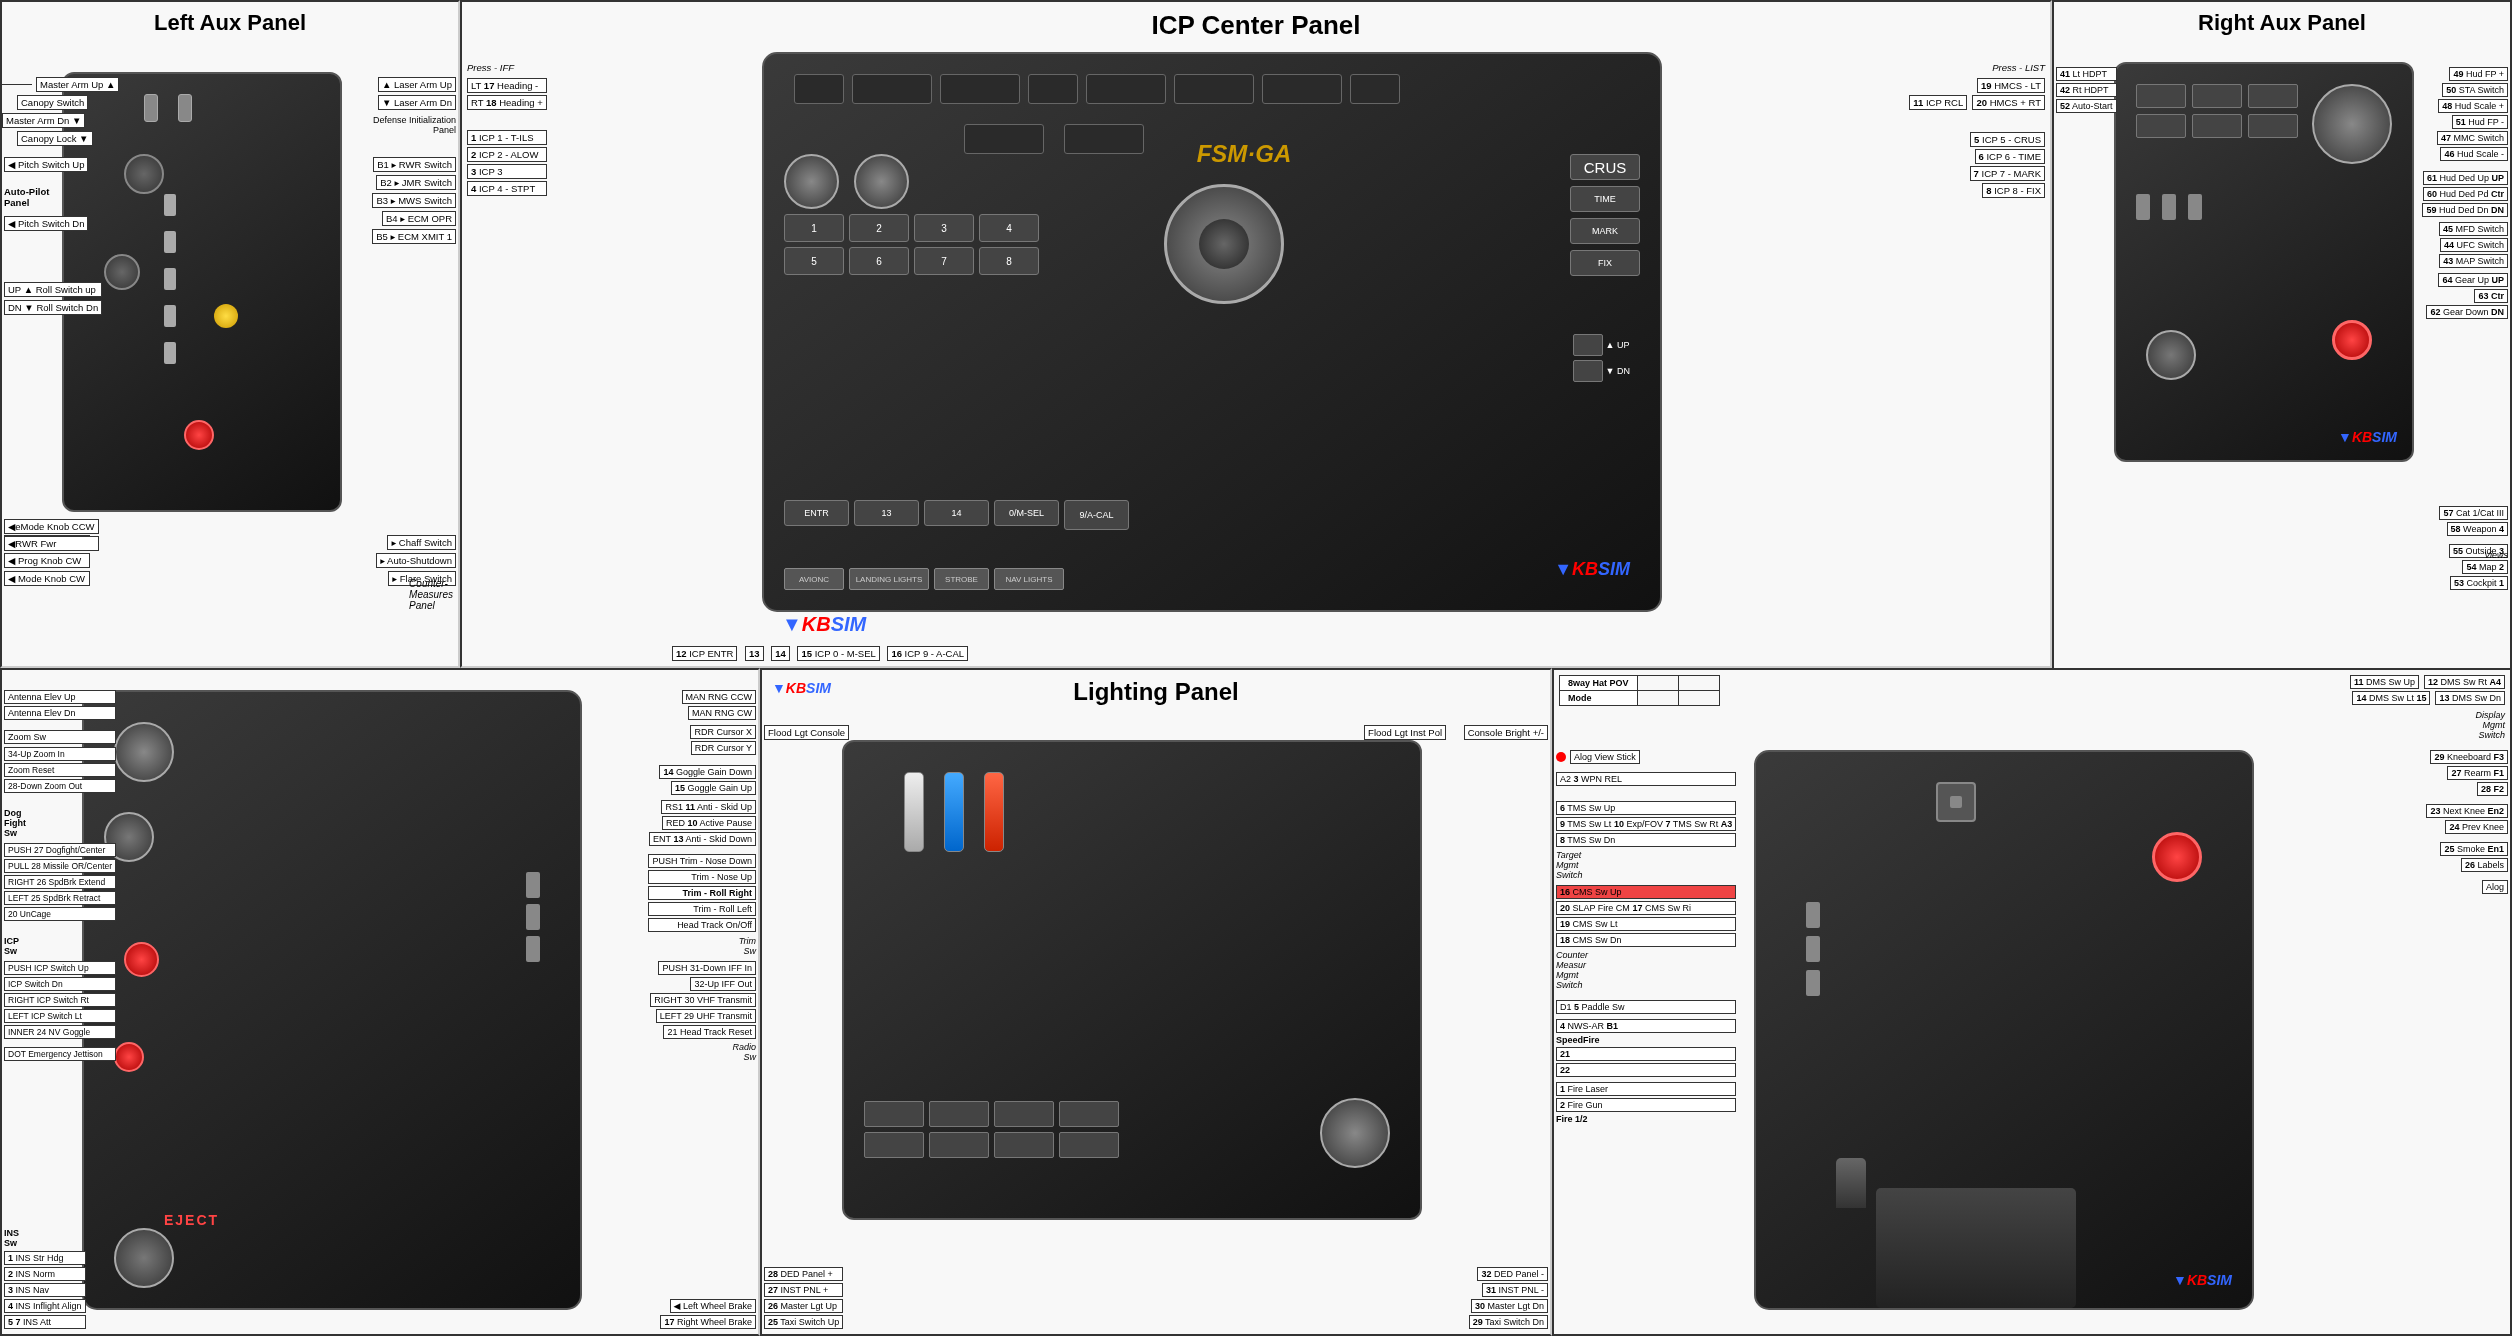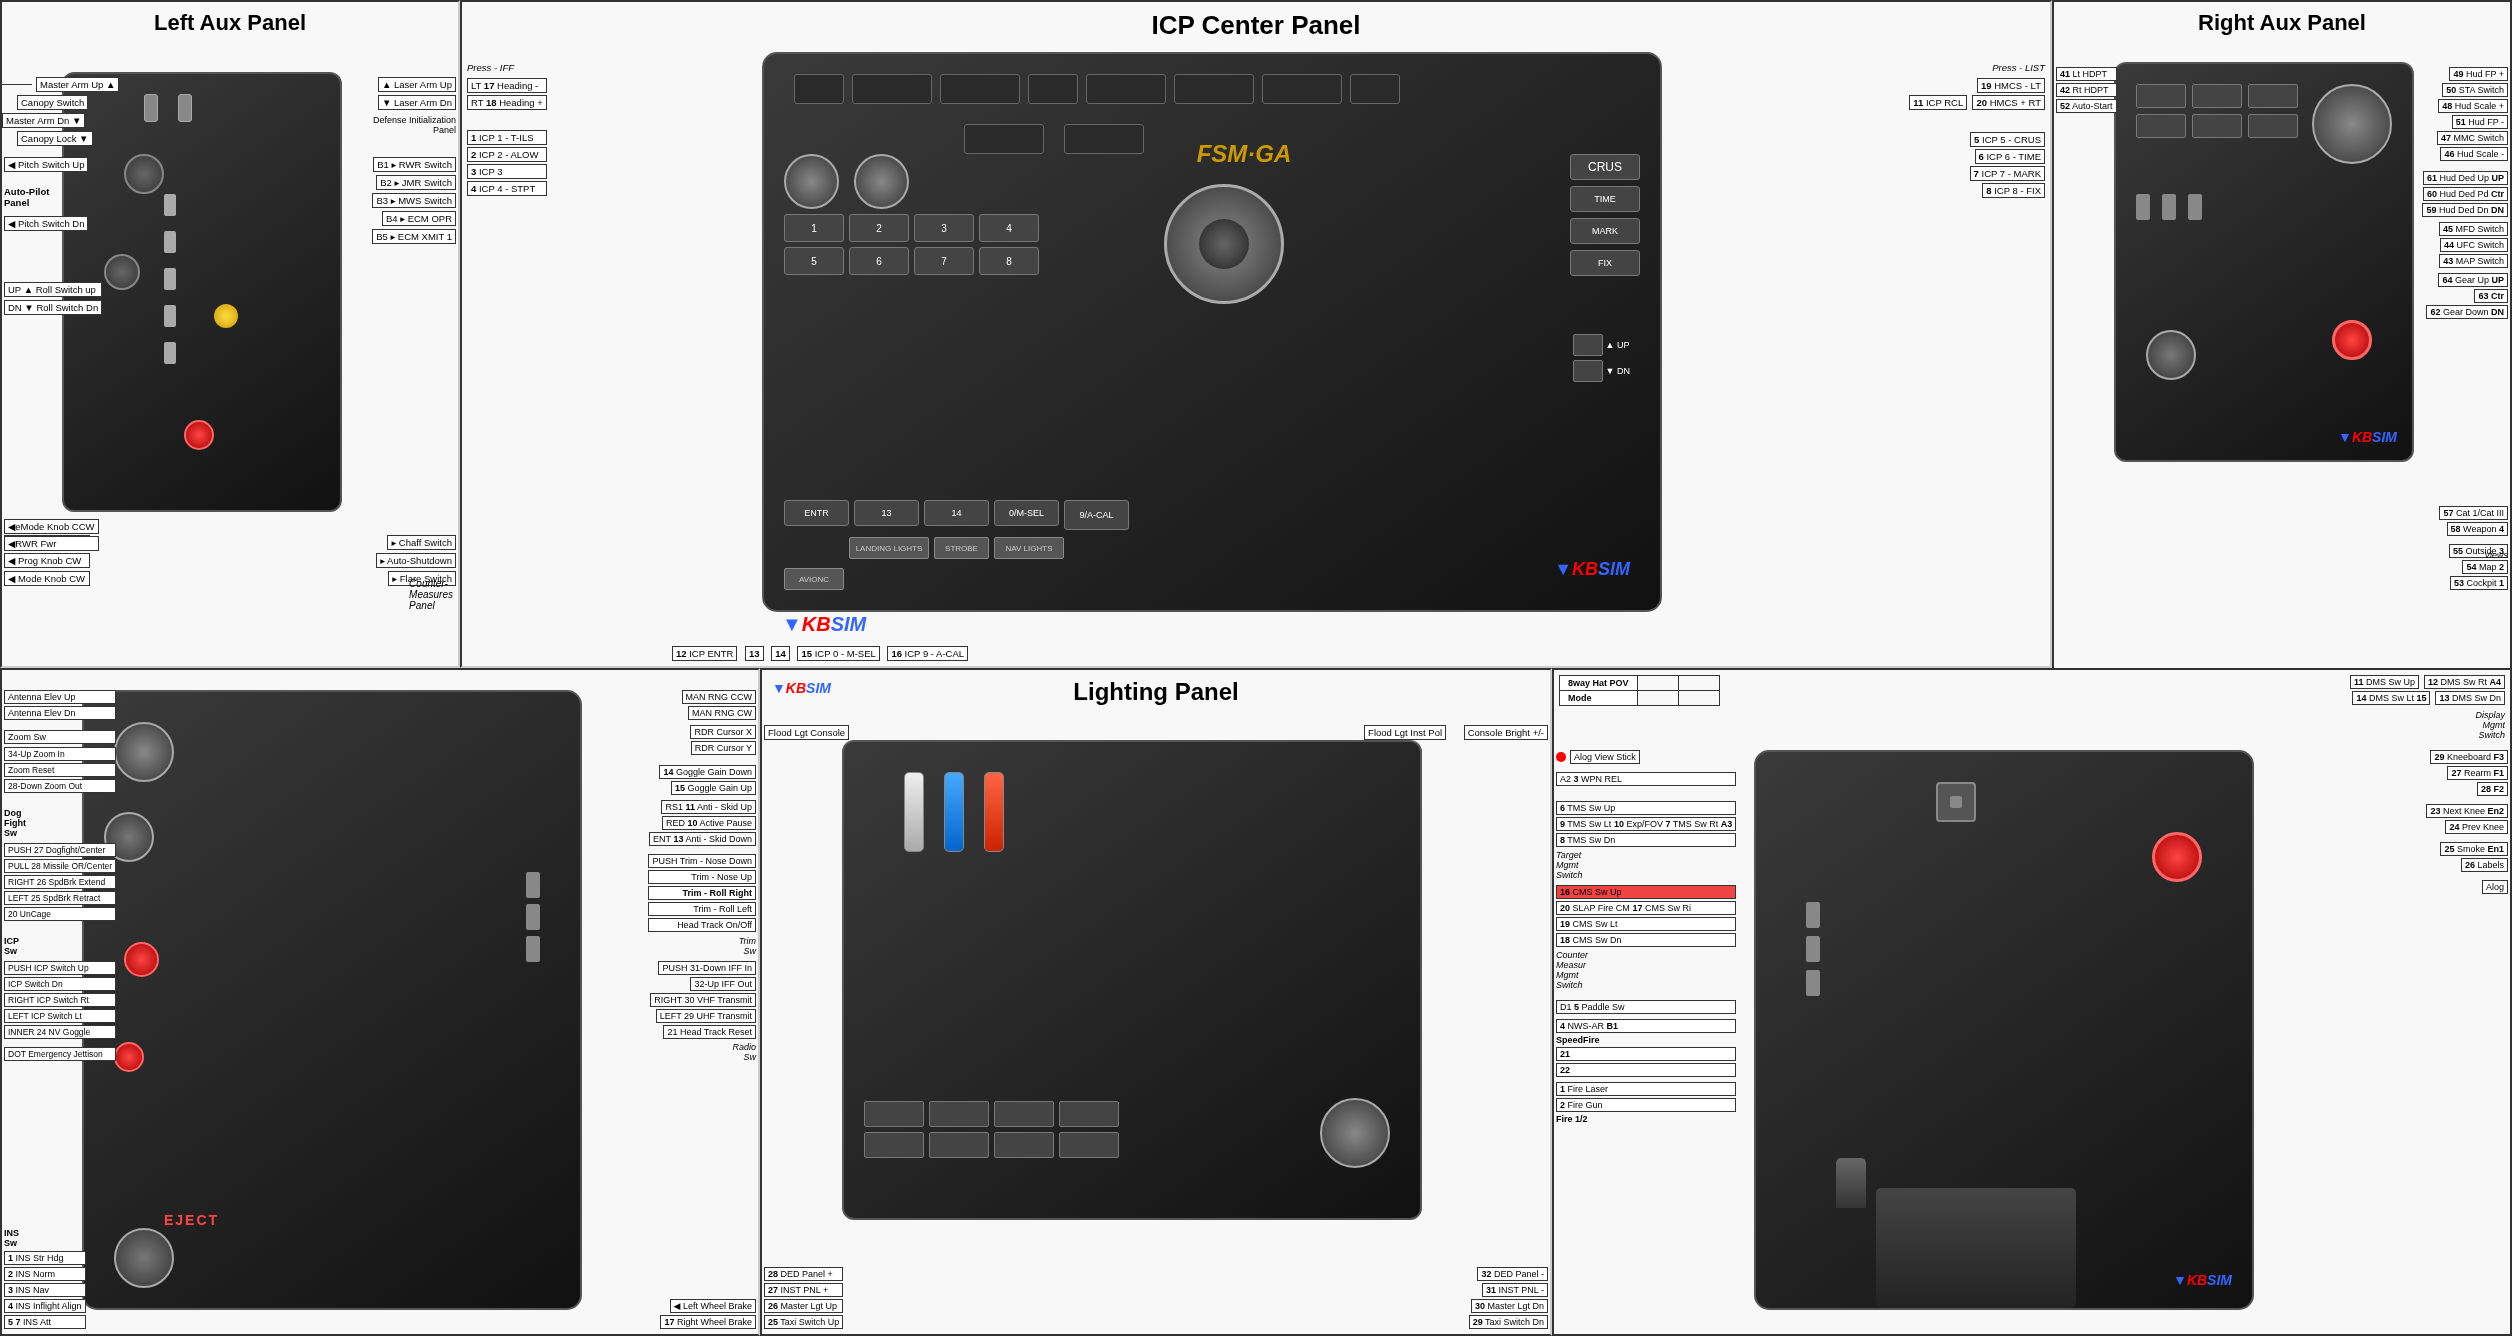--- a/index.html
+++ b/index.html
@@ -216,21 +216,21 @@
         </div>
         <div style="display:flex;gap:5px;">
           <div style="width:60px;height:28px;background:#444;border:1px solid #777;border-radius:3px;color:#fff;font-size:10px;display:flex;align-items:center;justify-content:center;">5</div>
           <div style="width:60px;height:28px;background:#444;border:1px solid #777;border-radius:3px;color:#fff;font-size:10px;display:flex;align-items:center;justify-content:center;">6</div>
           <div style="width:60px;height:28px;background:#444;border:1px solid #777;border-radius:3px;color:#fff;font-size:10px;display:flex;align-items:center;justify-content:center;">7</div>
           <div style="width:60px;height:28px;background:#444;border:1px solid #777;border-radius:3px;color:#fff;font-size:10px;display:flex;align-items:center;justify-content:center;">8</div>
         </div>
       </div>
 
       <div style="position:absolute;top:100px;right:20px;display:flex;flex-direction:column;gap:6px;">
-        <div style="width:70px;height:26px;background:#444;border:1px solid #777;border-radius:3px;color:#fff;font-size:12px;display:flex;align-items:center;justify-content:center;text-align:right;">CRUS</div>
+        <div style="width:70px;height:26px;background:#444;border:1px solid #777;border-radius:3px;color:#fff;font-size:15px;display:flex;align-items:center;justify-content:center;text-align:right;">CRUS</div>
         <div style="width:70px;height:26px;background:#444;border:1px solid #777;border-radius:3px;color:#fff;font-size:9px;display:flex;align-items:center;justify-content:center;">TIME</div>
         <div style="width:70px;height:26px;background:#444;border:1px solid #777;border-radius:3px;color:#fff;font-size:9px;display:flex;align-items:center;justify-content:center;">MARK</div>
         <div style="width:70px;height:26px;background:#444;border:1px solid #777;border-radius:3px;color:#fff;font-size:9px;display:flex;align-items:center;justify-content:center;">FIX</div>
       </div>
 
       <div style="position:absolute;top:130px;left:400px;width:120px;height:120px;background:radial-gradient(circle,#888,#333);border-radius:50%;border:3px solid #aaa;">
         <div style="position:absolute;top:50%;left:50%;transform:translate(-50%,-50%);width:50px;height:50px;background:radial-gradient(circle,#666,#222);border-radius:50%;"></div>
       </div>
 
       <div style="position:absolute;top:280px;right:30px;display:flex;flex-direction:column;gap:4px;">
@@ -246,21 +246,21 @@
 
       <div style="position:absolute;bottom:80px;left:20px;display:flex;gap:5px;">
         <div style="width:65px;height:26px;background:#444;border:1px solid #777;border-radius:3px;color:#fff;font-size:9px;display:flex;align-items:center;justify-content:center;">ENTR</div>
         <div style="width:65px;height:26px;background:#444;border:1px solid #777;border-radius:3px;color:#fff;font-size:9px;display:flex;align-items:center;justify-content:center;">13</div>
         <div style="width:65px;height:26px;background:#444;border:1px solid #777;border-radius:3px;color:#fff;font-size:9px;display:flex;align-items:center;justify-content:center;">14</div>
         <div style="width:65px;height:26px;background:#444;border:1px solid #777;border-radius:3px;color:#fff;font-size:9px;display:flex;align-items:center;justify-content:center;">0/M-SEL</div>
         <div style="width:65px;height:30px;background:#444;border:1px solid #777;border-radius:3px;color:#fff;font-size:9px;display:flex;align-items:center;justify-content:center;">9/A-CAL</div>
       </div>
 
       <div style="position:absolute;bottom:20px;left:20px;width:860px;display:flex;gap:5px;flex-wrap:wrap;">
-        <div style="width:60px;height:22px;background:#555;border:1px solid #888;border-radius:2px;color:#ccc;font-size:8px;display:flex;align-items:center;justify-content:center;margin-top:31px;">AVIONC</div>
+        <div style="width:60px;height:22px;background:#555;border:1px solid #888;border-radius:2px;color:#ccc;font-size:8px;display:flex;align-items:center;justify-content:center;">AVIONC</div>
         <div style="width:80px;height:22px;background:#555;border:1px solid #888;border-radius:2px;color:#ccc;font-size:8px;display:flex;align-items:center;justify-content:center;">LANDING LIGHTS</div>
         <div style="width:55px;height:22px;background:#555;border:1px solid #888;border-radius:2px;color:#ccc;font-size:8px;display:flex;align-items:center;justify-content:center;">STROBE</div>
         <div style="width:70px;height:22px;background:#555;border:1px solid #888;border-radius:2px;color:#ccc;font-size:8px;display:flex;align-items:center;justify-content:center;">NAV LIGHTS</div>
       </div>
 
       <div style="position:absolute;bottom:30px;right:30px;">
         <span style="font-style:italic;font-size:18px;color:#3366ff;font-weight:bold;">▼<span style="color:red">KB</span>SIM</span>
       </div>
     </div>
 

